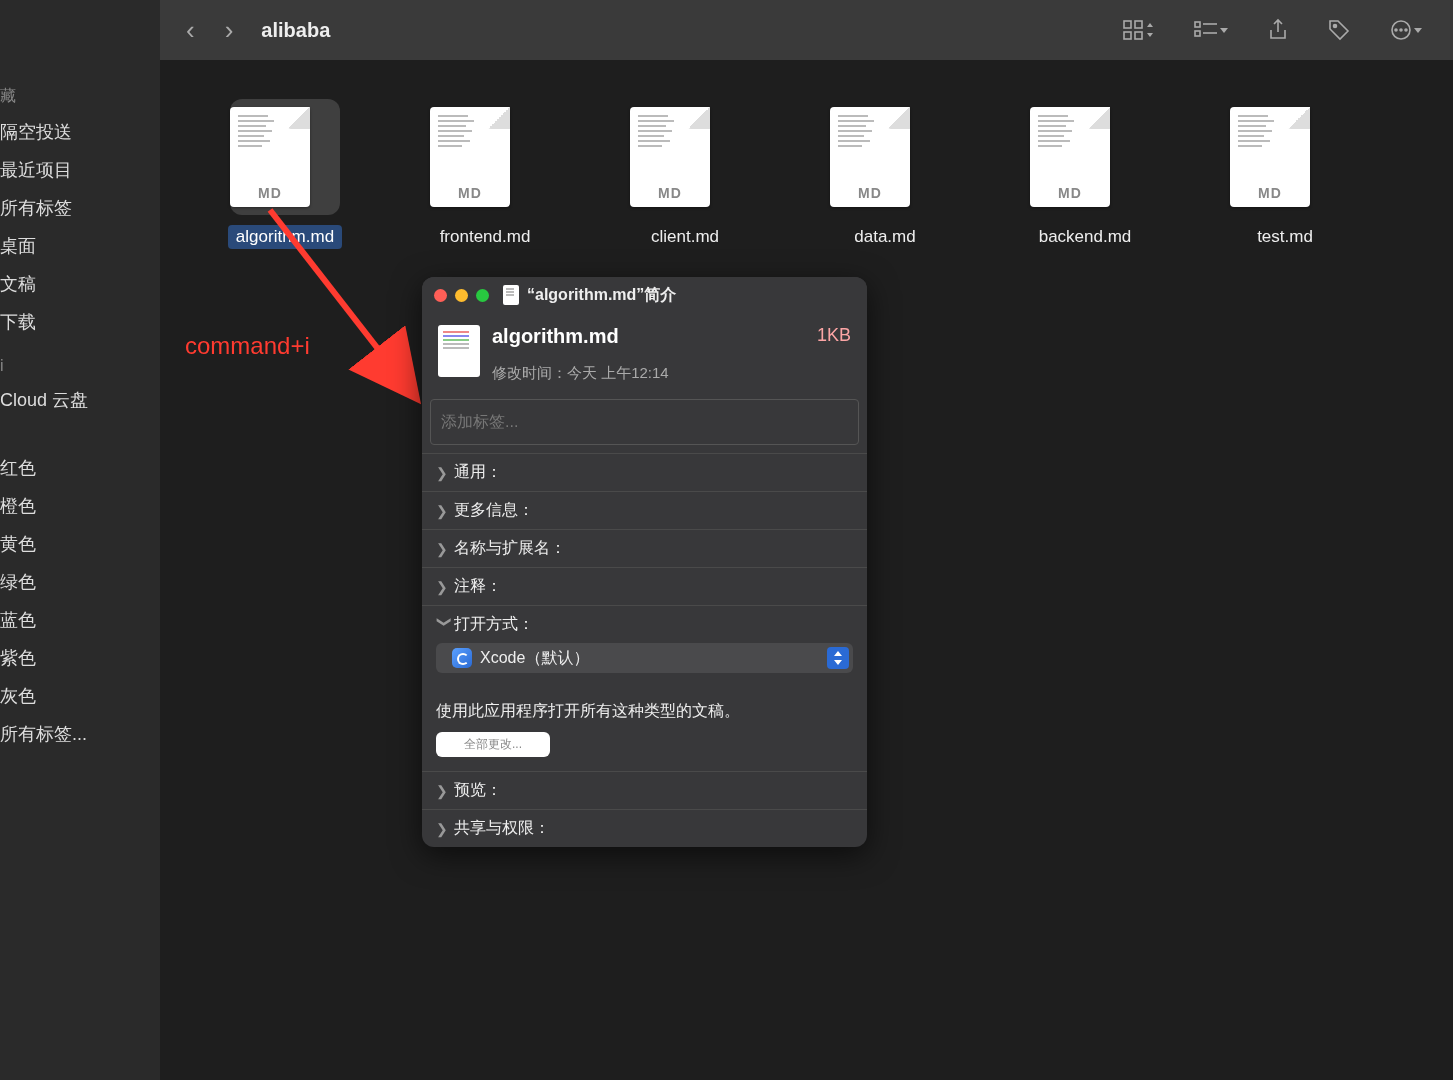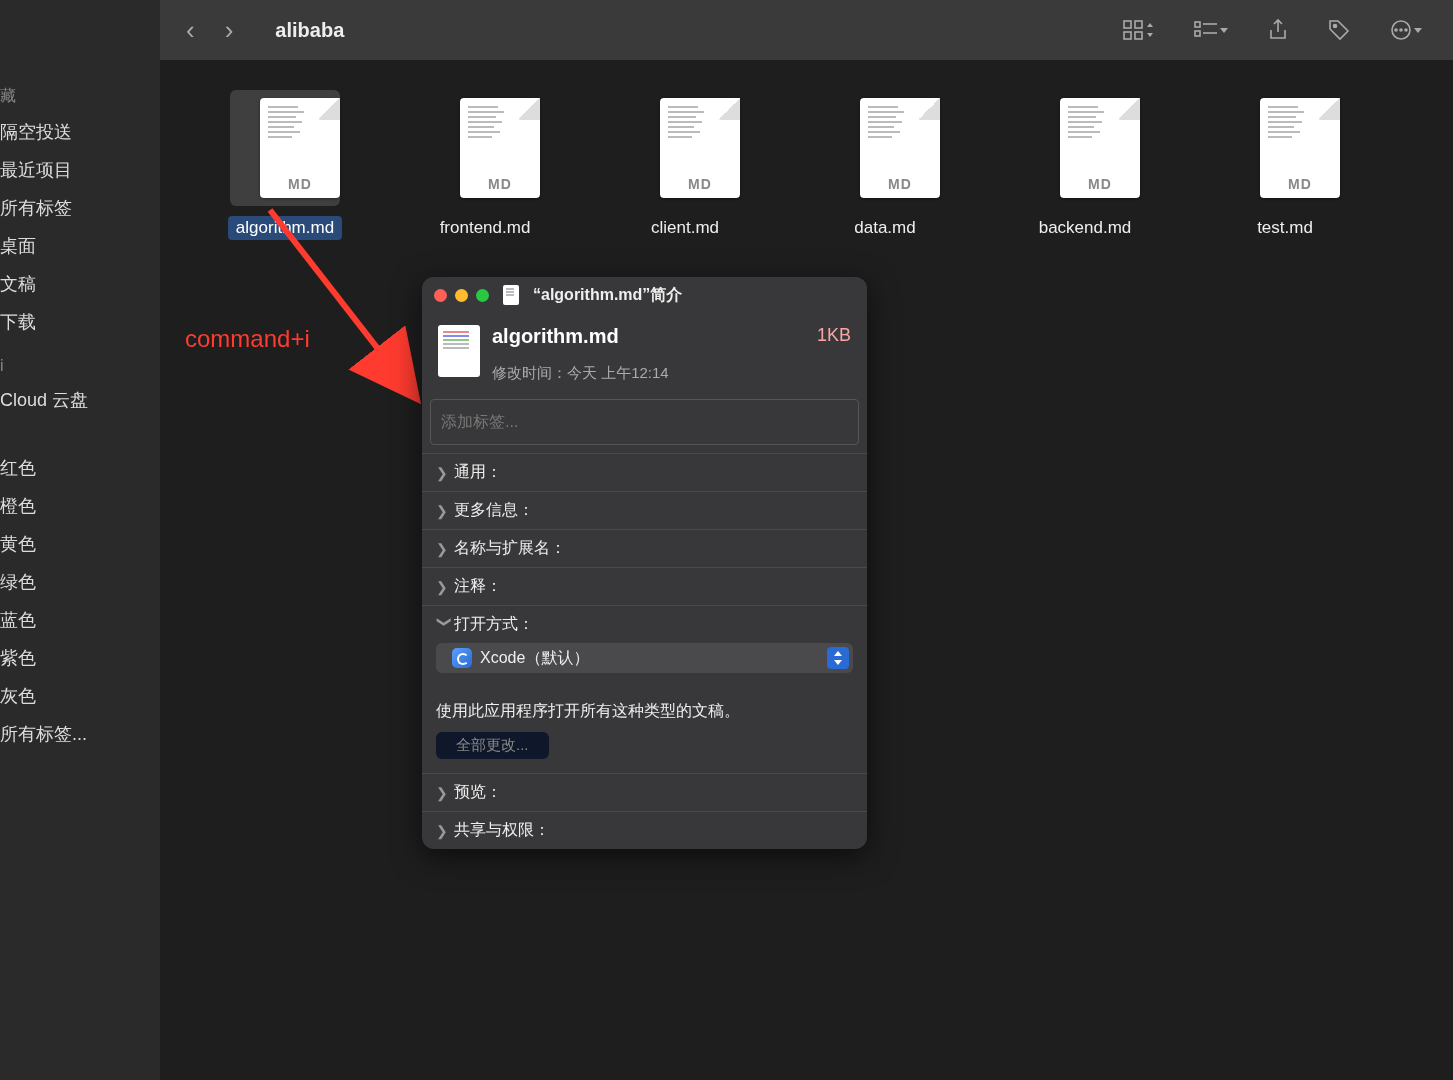--- a/index.html
+++ b/index.html
@@ -47,21 +47,21 @@
 .nav-arrow {
   color: #aaa;
   font-size: 26px;
   font-weight: 300;
   padding: 0 6px;
 }
 .folder-title {
   color: #eee;
   font-size: 20px;
   font-weight: 600;
-  margin-left: 18px;
+  margin-left: 4px;
 }
 .toolbar-spacer { flex: 1; }
 .toolbar-icon {
   color: #aaa;
   padding: 0 10px;
   display: inline-flex;
   align-items: center;
 }
 .content {
   position: absolute;
@@ -80,22 +80,23 @@
   display: flex;
   flex-direction: column;
   align-items: center;
   width: 130px;
 }
 .file-icon-wrap {
   width: 110px;
   height: 116px;
   display: flex;
   align-items: center;
-  justify-content: flex-end;
-  border-radius: 6px;
+  justify-content: flex-start;
+  border-radius: 12px;
+  margin-top: 9px;
 }
 .file-item.selected .file-icon-wrap { background: #3f3f3f; }
 .file-icon {
   width: 80px;
   height: 100px;
   background: #fff;
   border-radius: 4px 4px 4px 4px;
   position: relative;
   box-shadow: 0 1px 3px rgba(0,0,0,0.4);
 }
@@ -135,21 +136,21 @@
   font-size: 17px;
   color: #eee;
   text-align: center;
   padding: 2px 8px;
   border-radius: 4px;
 }
 .file-item.selected .file-label { background: #2a4a7a; color: #fff; }
 .annotation-text {
   position: absolute;
   left: 185px;
-  top: 325px;
+  top: 332px;
   color: #ff3b30;
   font-size: 24px;
 }
 .arrow-svg {
   position: absolute;
   left: 260px;
   top: 200px;
   pointer-events: none;
 }
 .info-panel {
@@ -186,21 +187,20 @@
   position: absolute;
   top: 3px; left: 3px;
   width: 8px; height: 1.5px;
   background: #bbb;
   box-shadow: 0 3px 0 #bbb, 0 6px 0 #bbb;
 }
 .info-title-text {
   color: #eee;
   font-size: 16px;
   font-weight: 600;
-  margin-left: 6px;
 }
 .info-header {
   display: flex;
   padding: 12px 16px 16px 16px;
   align-items: flex-start;
 }
 .info-thumb {
   width: 42px; height: 52px;
   background: #fff;
   border-radius: 3px;
@@ -284,26 +284,26 @@
   justify-content: center;
   color: #fff;
 }
 .open-with-desc {
   font-size: 16px;
   color: #eee;
   margin-top: 28px;
 }
 .change-all-btn {
   margin-top: 10px;
-  background: #0f172a;
+  background: #ffffff;
   color: #888;
   border: none;
   border-radius: 6px;
-  padding: 4px 20px;
-  font-size: 15px;
+  padding: 4px 28px;
+  font-size: 12px;
 }
 </style>
 </head>
 <body>
 
 <div class="sidebar">
   <div class="section-header">藏</div>
   <div class="item">隔空投送</div>
   <div class="item">最近项目</div>
   <div class="item">所有标签</div>

